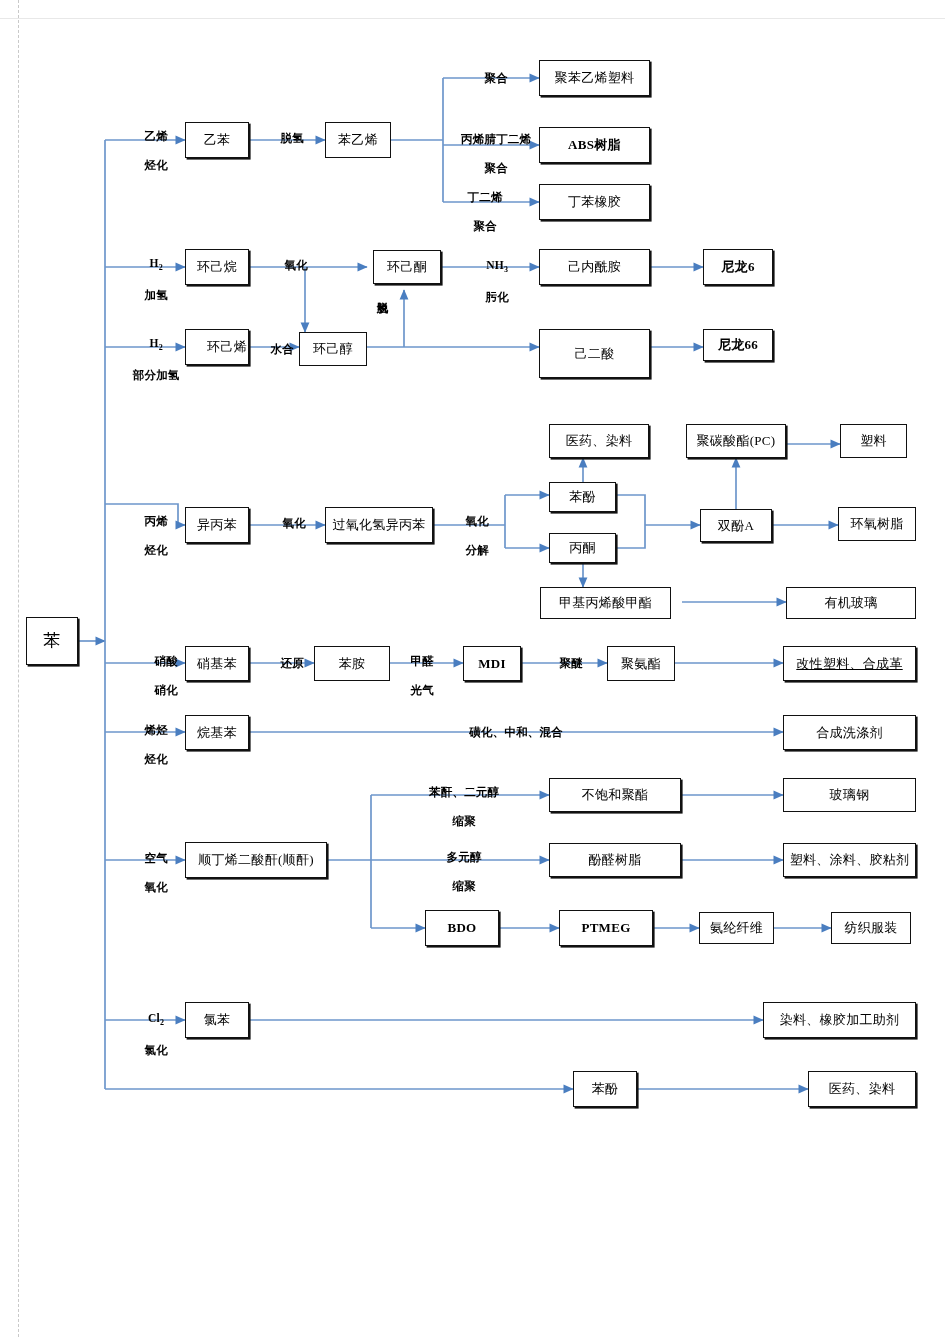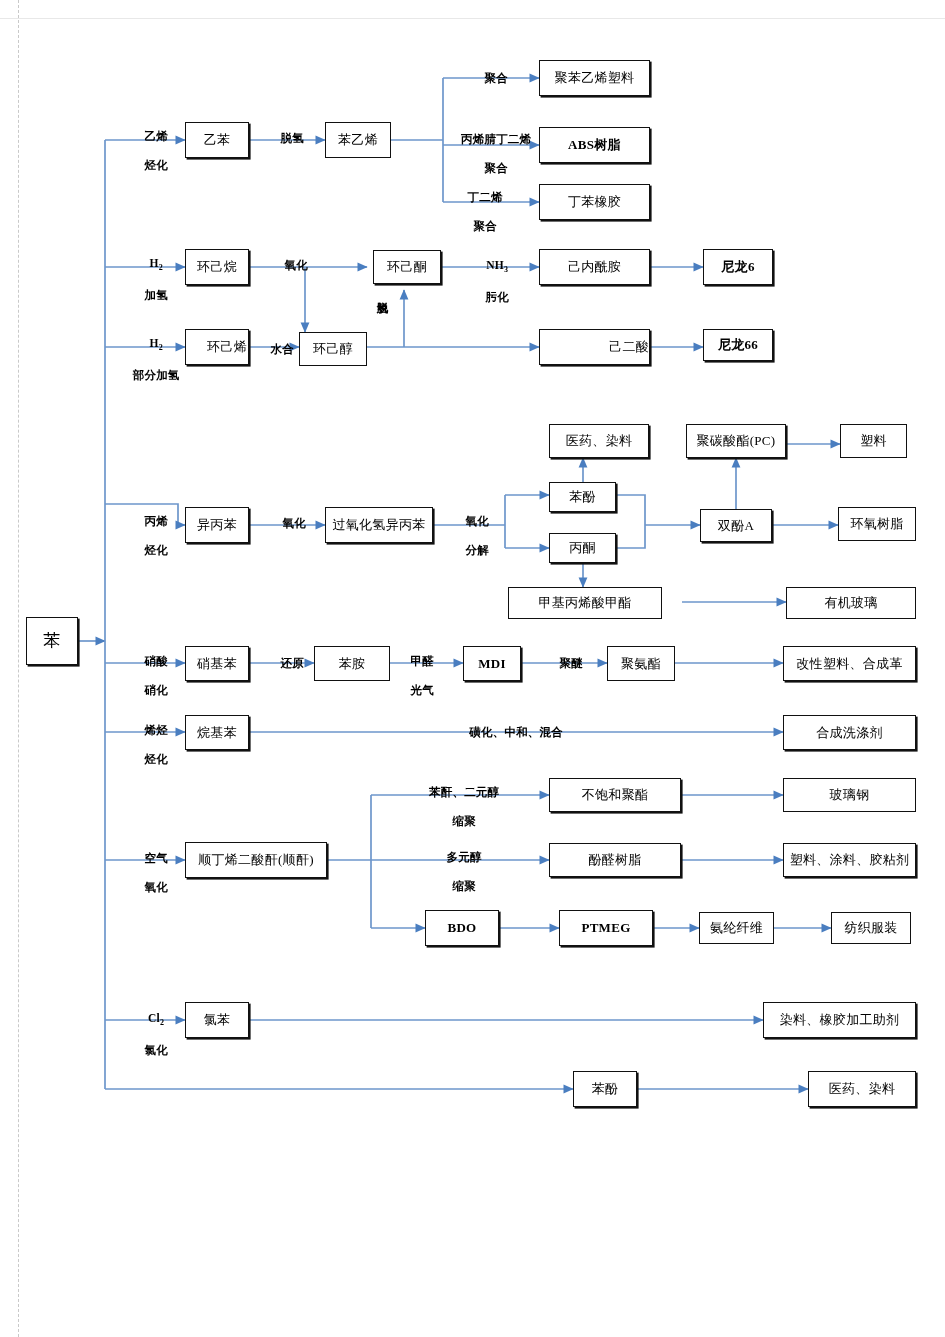--- a/index.html
+++ b/index.html
@@ -177,21 +177,21 @@
     </div>
   <div class="node" style="left:373px;top:250px;width:68px;height:34px;">
     <span>环己酮</span>
     </div>
   <div class="node" style="left:539px;top:249px;width:111px;height:36px;">
     <span>己内酰胺</span>
     </div>
   <div class="node bold" style="left:703px;top:249px;width:70px;height:36px;">
     <span>尼龙6</span>
     </div>
-  <div class="node" style="left:539px;top:329px;width:111px;height:36px;justify-content:flex-end;">
+  <div class="node" style="left:539px;top:329px;width:111px;height:49px;">
     <span>己二酸</span>
     </div>
   <div class="node bold" style="left:703px;top:329px;width:70px;height:32px;">
     <span>尼龙66</span>
     </div>
 
   <div class="node" style="left:185px;top:507px;width:64px;height:36px;">
     <span>异丙苯</span>
     </div>
   <div class="node" style="left:325px;top:507px;width:108px;height:36px;">
@@ -211,40 +211,40 @@
     </div>
   <div class="node" style="left:686px;top:424px;width:100px;height:34px;">
     <span>聚碳酸酯(PC)</span>
     </div>
   <div class="node thin" style="left:840px;top:424px;width:67px;height:34px;">
     <span>塑料</span>
     </div>
   <div class="node thin" style="left:838px;top:507px;width:78px;height:34px;">
     <span>环氧树脂</span>
     </div>
-  <div class="node thin" style="left:508px;top:587px;width:154px;height:32px;justify-content:center;">
+  <div class="node thin" style="left:540px;top:587px;width:131px;height:32px;justify-content:center;">
     <span>甲基丙烯酸甲酯</span>
     </div>
   <div class="node thin" style="left:786px;top:587px;width:130px;height:32px;">
     <span>有机玻璃</span>
     </div>
 
   <div class="node" style="left:185px;top:646px;width:64px;height:35px;">
     <span>硝基苯</span>
     </div>
   <div class="node thin" style="left:314px;top:646px;width:76px;height:35px;">
     <span>苯胺</span>
     </div>
   <div class="node bold" style="left:463px;top:646px;width:58px;height:35px;">
     <span>MDI</span>
     </div>
   <div class="node thin" style="left:607px;top:646px;width:68px;height:35px;">
     <span>聚氨酯</span>
     </div>
-  <div class="node" style="left:783px;top:646px;width:133px;height:35px;">
+  <div class="node" style="left:783px;top:646px;width:133px;height:35px;text-decoration:underline;">
     <span>改性塑料、合成革</span>
     </div>
 
   <div class="node" style="left:185px;top:715px;width:64px;height:35px;">
     <span>烷基苯</span>
     </div>
   <div class="node" style="left:783px;top:715px;width:133px;height:35px;">
     <span>合成洗涤剂</span>
     </div>
 
@@ -333,21 +333,21 @@
     <span>丙烯</span><br>
     <span>烃化</span></div>
 
   <div class="lbl" style="left:260px;top:501px;width:56px;">
     <span>氧化</span></div>
 
   <div class="lbl" style="left:443px;top:499px;width:56px;">
     <span>氧化</span><br>
     <span>分解</span></div>
 
-  <div class="lbl" style="left:122px;top:639px;width:56px;">
+  <div class="lbl" style="left:122px;top:639px;width:56px;text-align:right;">
     <span>硝酸</span><br>
     <span>硝化</span></div>
 
   <div class="lbl" style="left:258px;top:641px;width:56px;">
     <span>还原</span></div>
 
   <div class="lbl" style="left:388px;top:639px;width:56px;">
     <span>甲醛</span><br>
     <span>光气</span></div>
 

